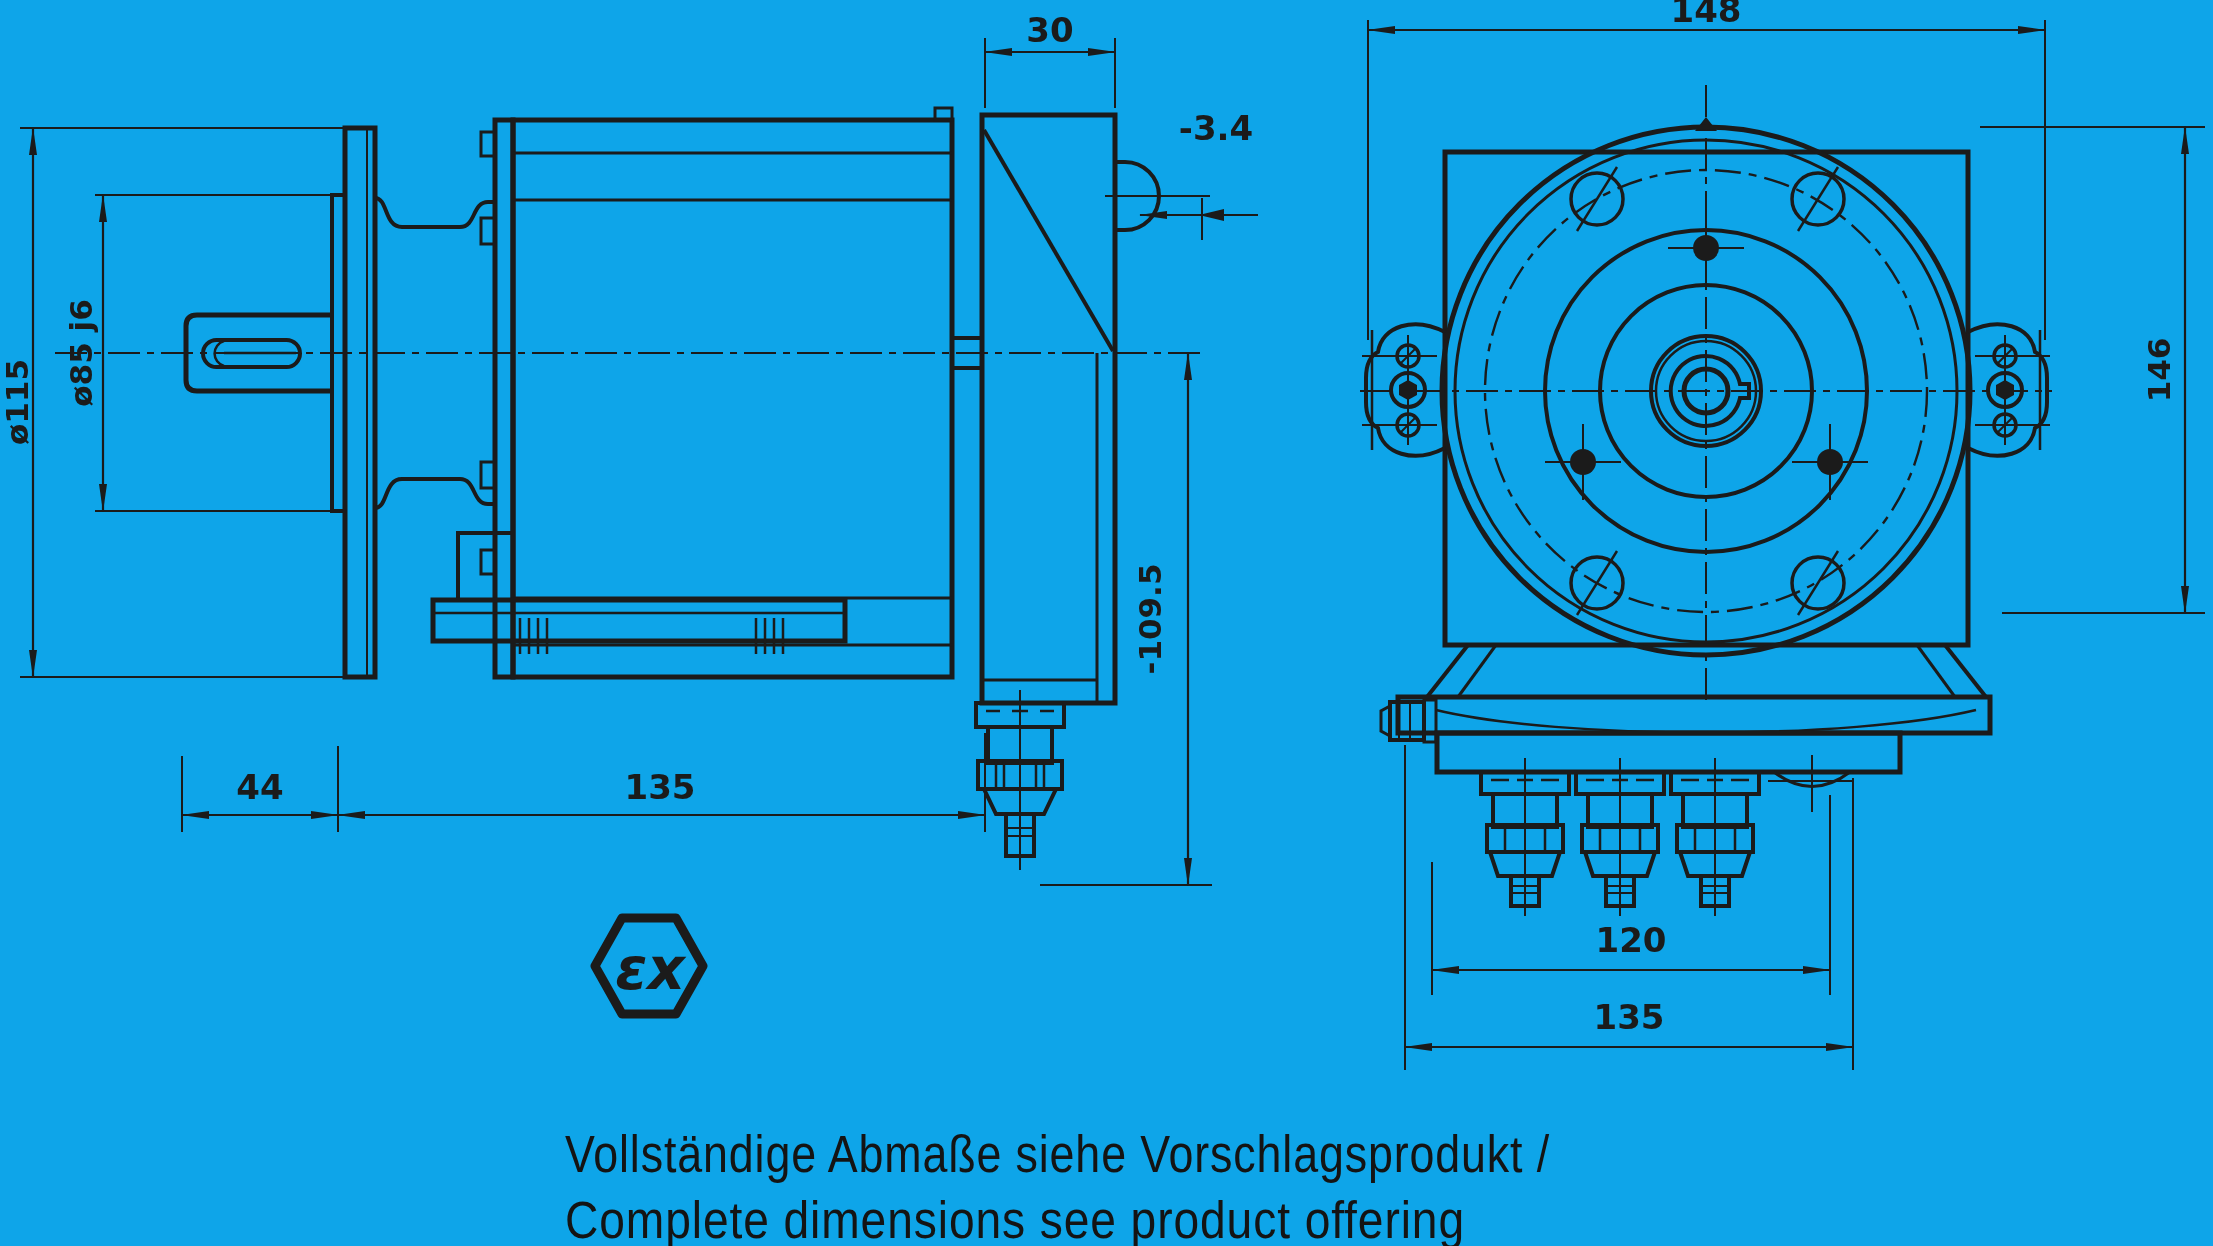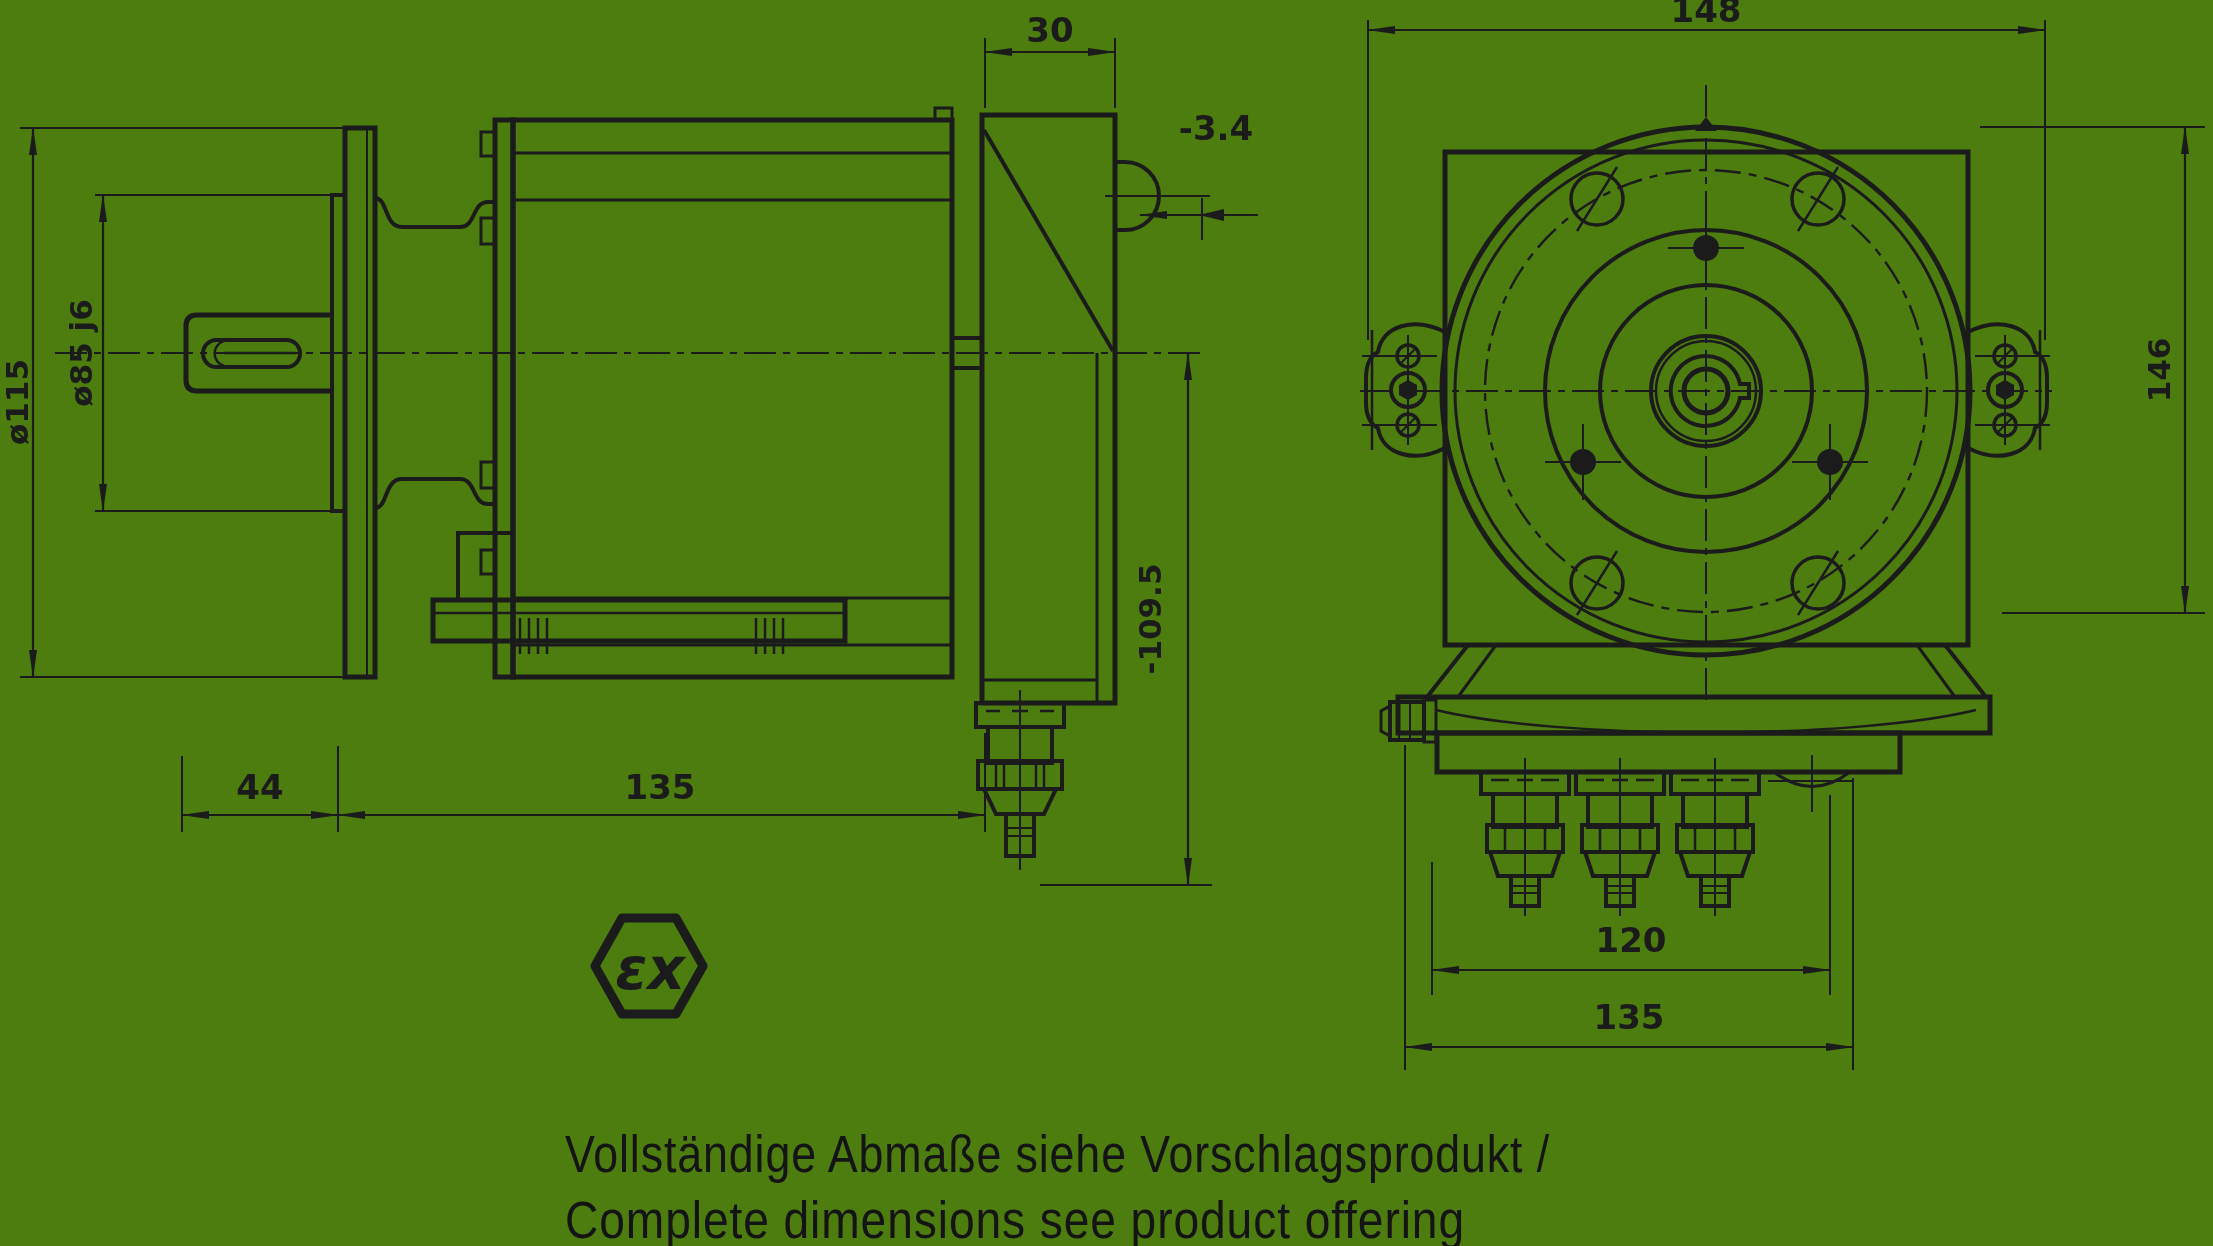--- a/index.html
+++ b/index.html
@@ -1,16 +1,16 @@
 <!DOCTYPE html>
 <html><head>
 <meta charset="utf-8">
 <style>
   html,body{margin:0;padding:0;background:#ffffff;}
-  .page{position:relative;width:2213px;height:1246px;background:#4d7c0f;overflow:hidden;}
+  .page{position:relative;width:2213px;height:1246px;background:#0ea5e9;overflow:hidden;}
   svg{display:block;}
   .ln{stroke:#1b1b1b;fill:none;}
   .w5{stroke-width:5;}
   .w4{stroke-width:4;}
   .w35{stroke-width:3.5;}
   .w3{stroke-width:3;}
   .w25{stroke-width:2.5;}
   .w2{stroke-width:2;}
   .cl{stroke:#1b1b1b;fill:none;stroke-width:2;stroke-dasharray:32 7 7 7;}
   .bc{stroke:#1b1b1b;fill:none;stroke-width:2.4;stroke-dasharray:26 8 8 8;}

